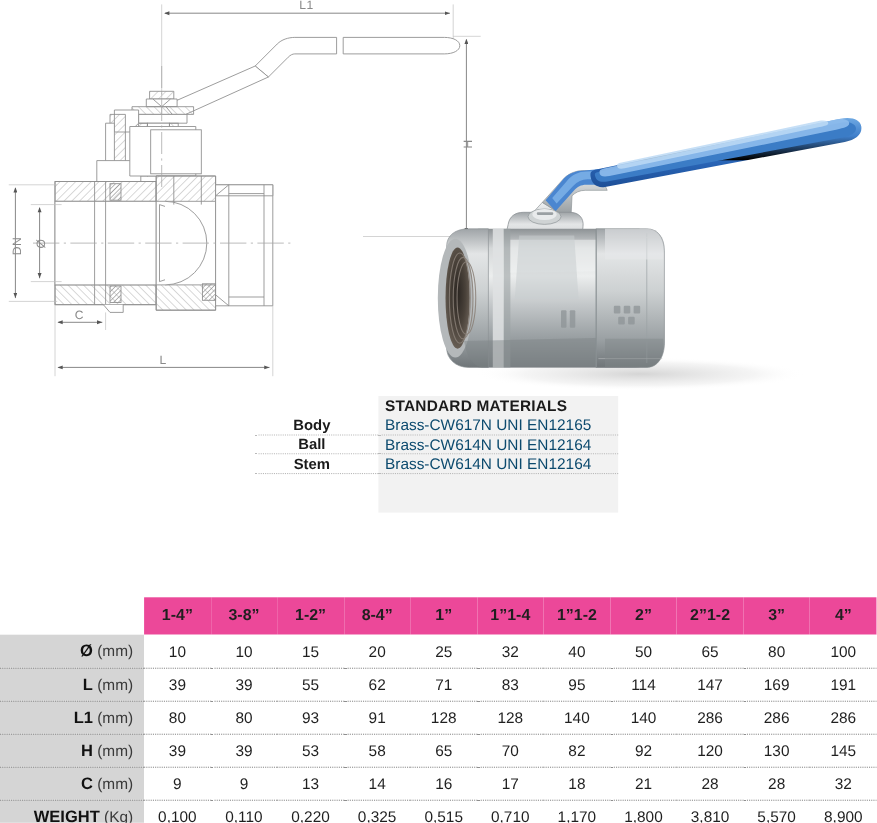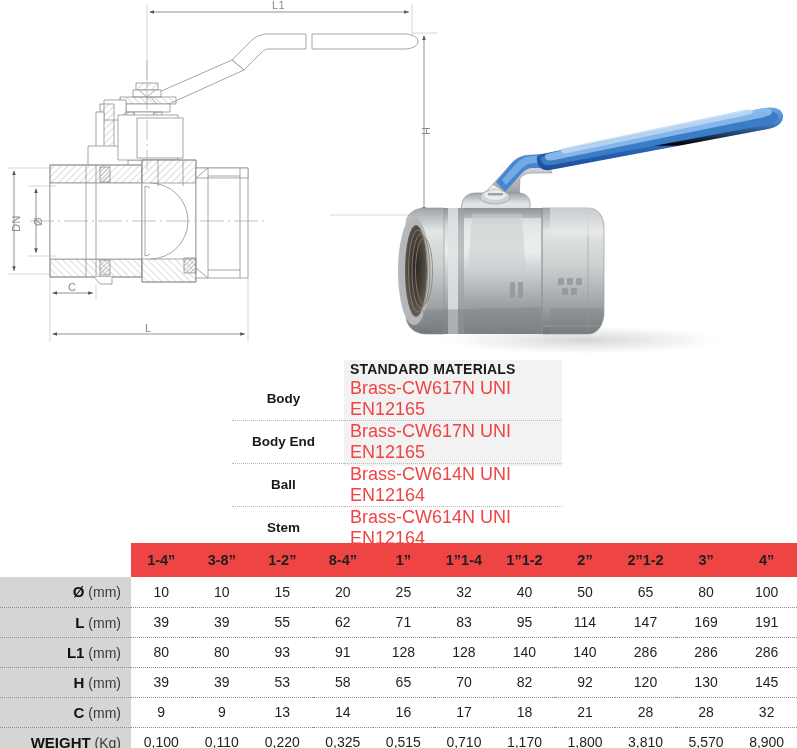--- a/index.html
+++ b/index.html
@@ -25,40 +25,40 @@
 
   
   #materials {
     position: absolute; left: 232px; top: 360px; width: 330px;
   }
   #materials .mhead {
     position: absolute; left: 112px; top: 0; width: 218px; height: 106px;
     background: #f2f2f2;
   }
   #materials table { position: relative; border-collapse: collapse; width: 330px; }
-  #materials td { font-size: 18px; color: #ef4444; padding: 0; height: 17.5px; vertical-align: middle; }
+  #materials td { font-size: 14px; color: #0c4a6e; padding: 0; height: 17.5px; vertical-align: middle; }
   #materials td.lbl {
     width: 112px; text-align: center; padding-right: 9px;
     font-weight: bold; color: #1a1a1a; font-size: 13.5px;
   }
   #materials td.val { padding-left: 6px; }
   #materials tr.sep td { border-bottom: 1px dotted #b9b9b9; }
   #materials .mtitle {
     font-weight: bold; color: #1a1a1a; font-size: 14px; letter-spacing: .2px;
   }
 
   
   #dims { position: absolute; left: 0; top: 543px; width: 797px; }
   #dims table { border-collapse: collapse; width: 797px; table-layout: fixed; }
   #dims col.lab { width: 131px; }
   #dims th, #dims td {
     font-size: 14px; color: #1f1f1f; text-align: center;
     height: 30px; padding: 0; border: none;
   }
-  #dims thead th { background: #ef4444; font-weight: bold; font-size: 14.5px; height: 34px; }
+  #dims thead th { background: #ec4899; font-weight: bold; font-size: 14.5px; height: 34px; }
   #dims thead th.corner { background: #ffffff; }
   #dims td.rowlab {
     background: #d5d5d5; text-align: right; padding-right: 10px; font-size: 14px;
   }
   #dims td.rowlab b { font-weight: bold; font-size: 15px; color: #111; }
   #dims td.rowlab span { color: #3a3a3a; font-weight: normal; margin-top: 36px; }
   #dims tbody tr td { border-top: 1px dotted #8e8e8e; }
   #dims tbody tr:first-child td { border-top: none; }
   #dims tbody tr:first-child td.rowlab { border-top: none; }
   #dims td.val { background: #ffffff; }
@@ -322,24 +322,20 @@
       <tbody>
         <tr>
           <td class="lbl"></td>
           <td class="val mtitle">STANDARD MATERIALS</td>
         </tr>
         <tr class="sep">
           <td class="lbl">Body</td>
           <td class="val">Brass-CW617N UNI EN12165</td>
         </tr>
         <tr class="sep">
-          <td class="lbl">Body End</td>
-          <td class="val">Brass-CW617N UNI EN12165</td>
-        </tr>
-        <tr class="sep">
           <td class="lbl">Ball</td>
           <td class="val">Brass-CW614N UNI EN12164</td>
         </tr>
         <tr class="sep">
           <td class="lbl">Stem</td>
           <td class="val">Brass-CW614N UNI EN12164</td>
         </tr>
       </tbody>
     </table>
   </div>

